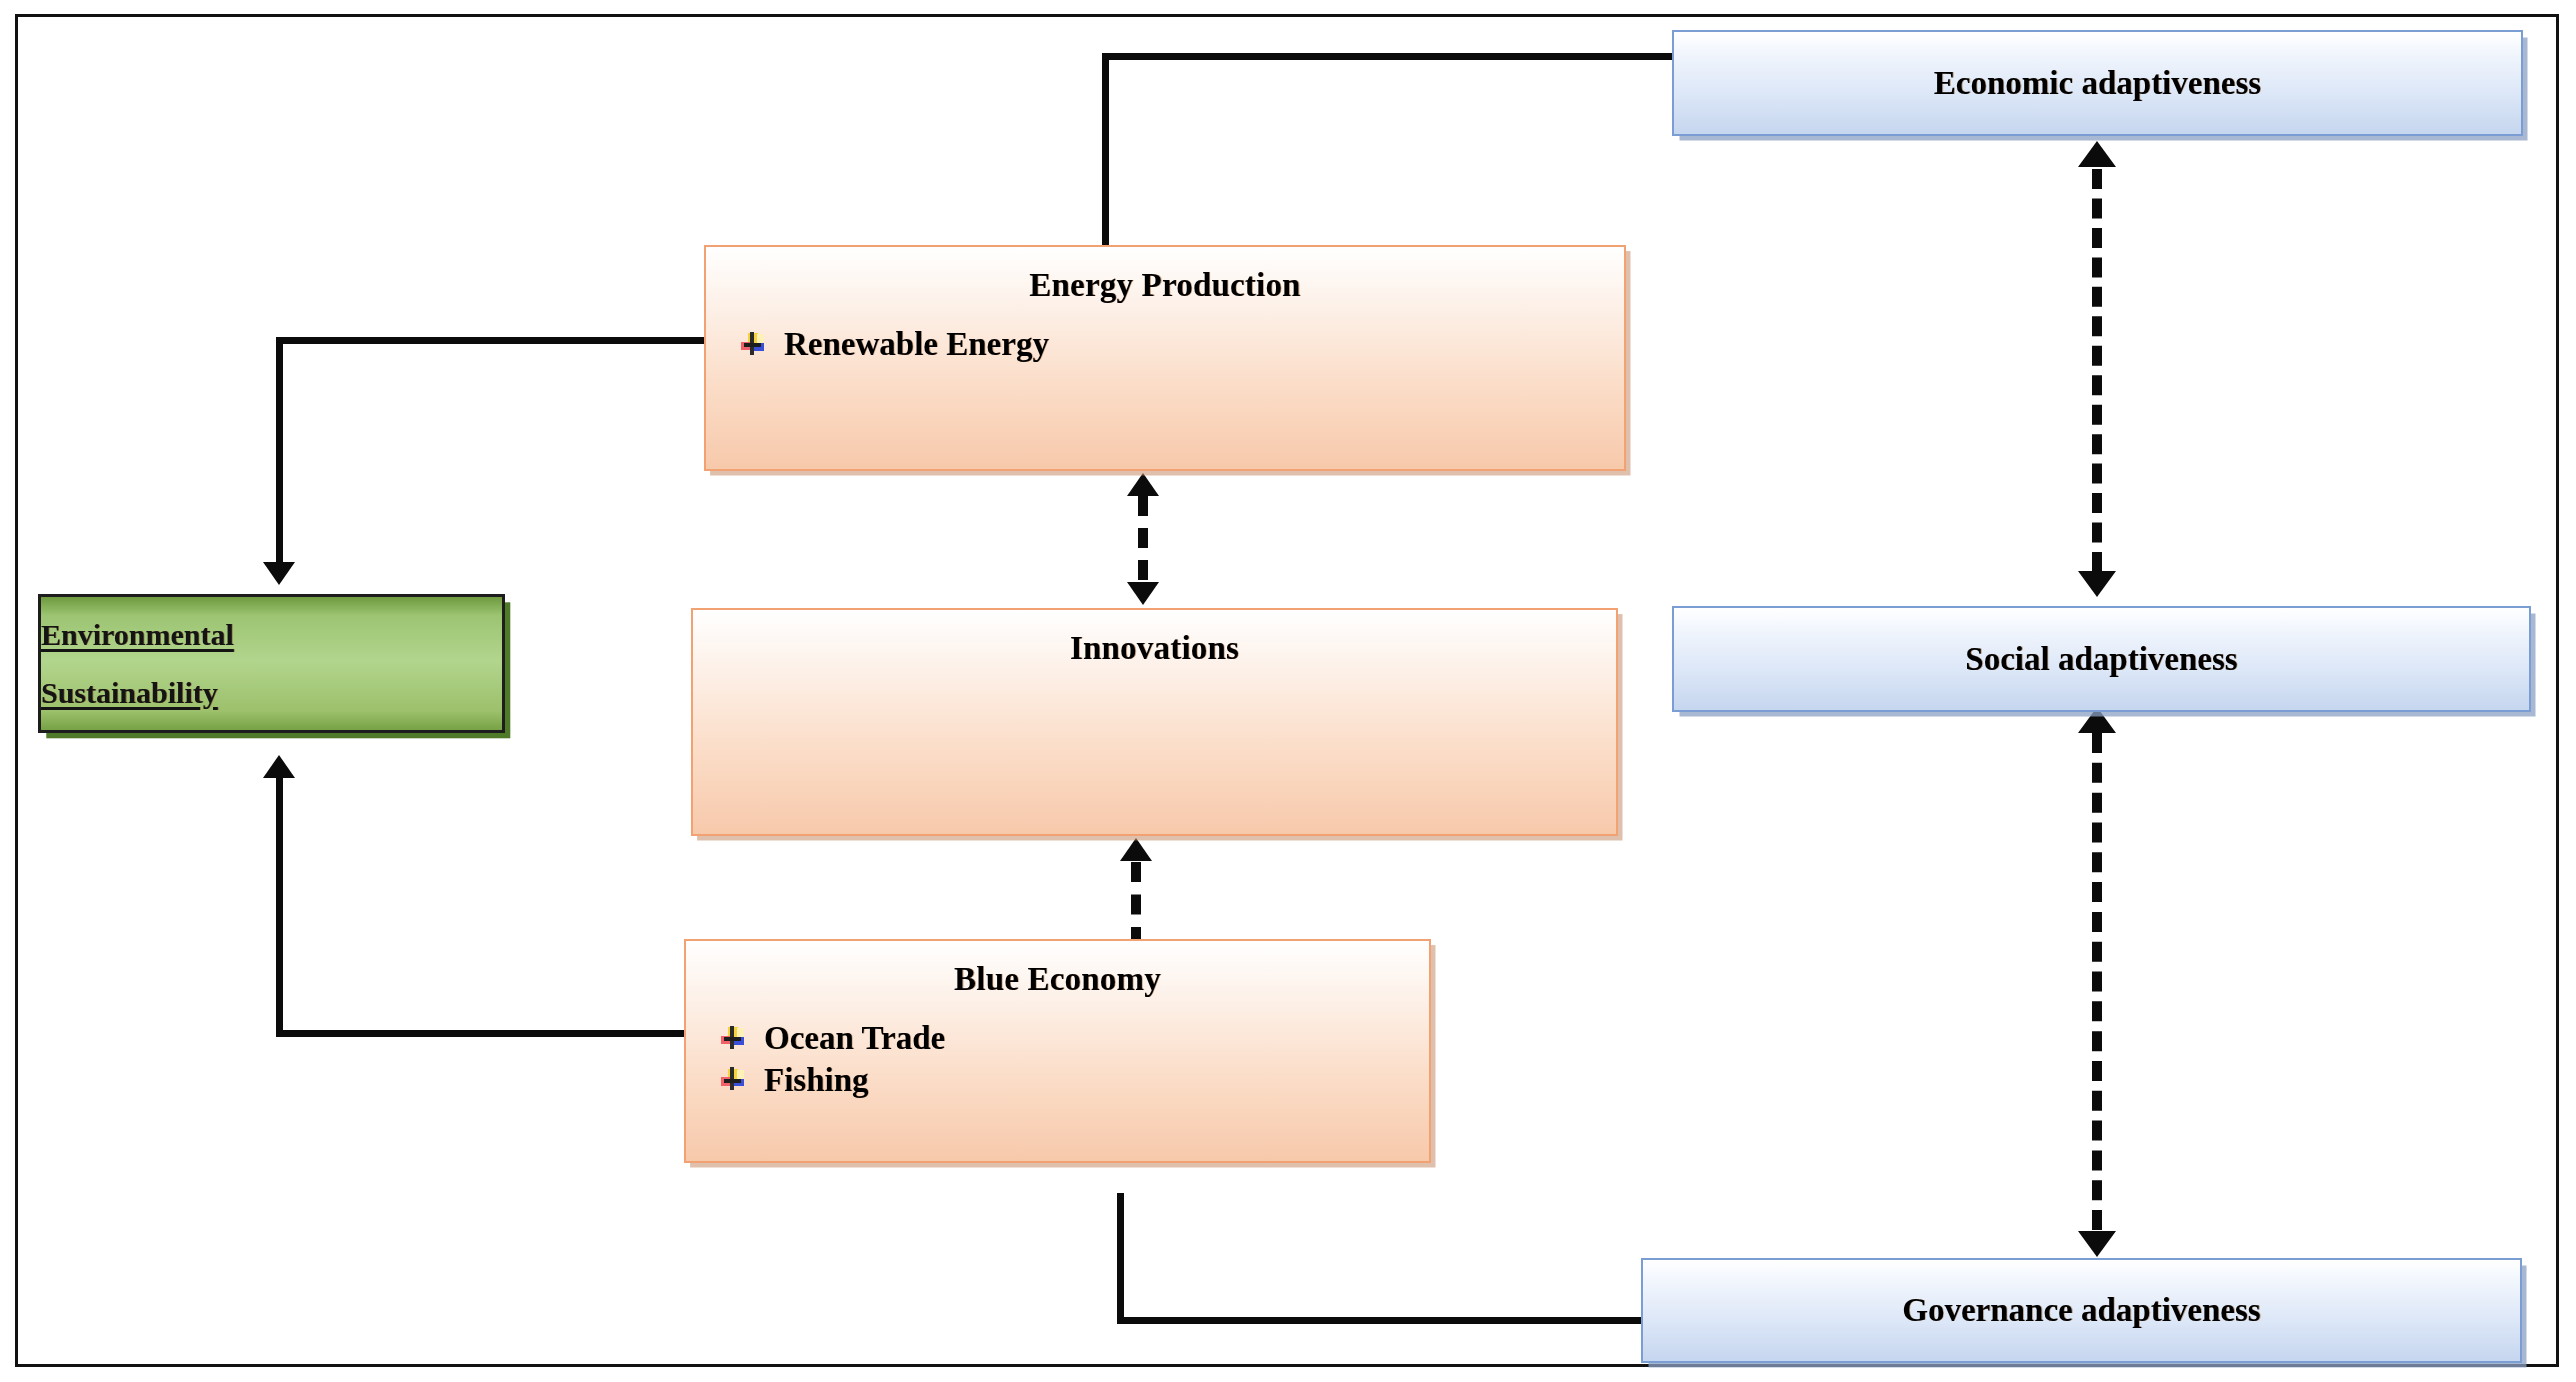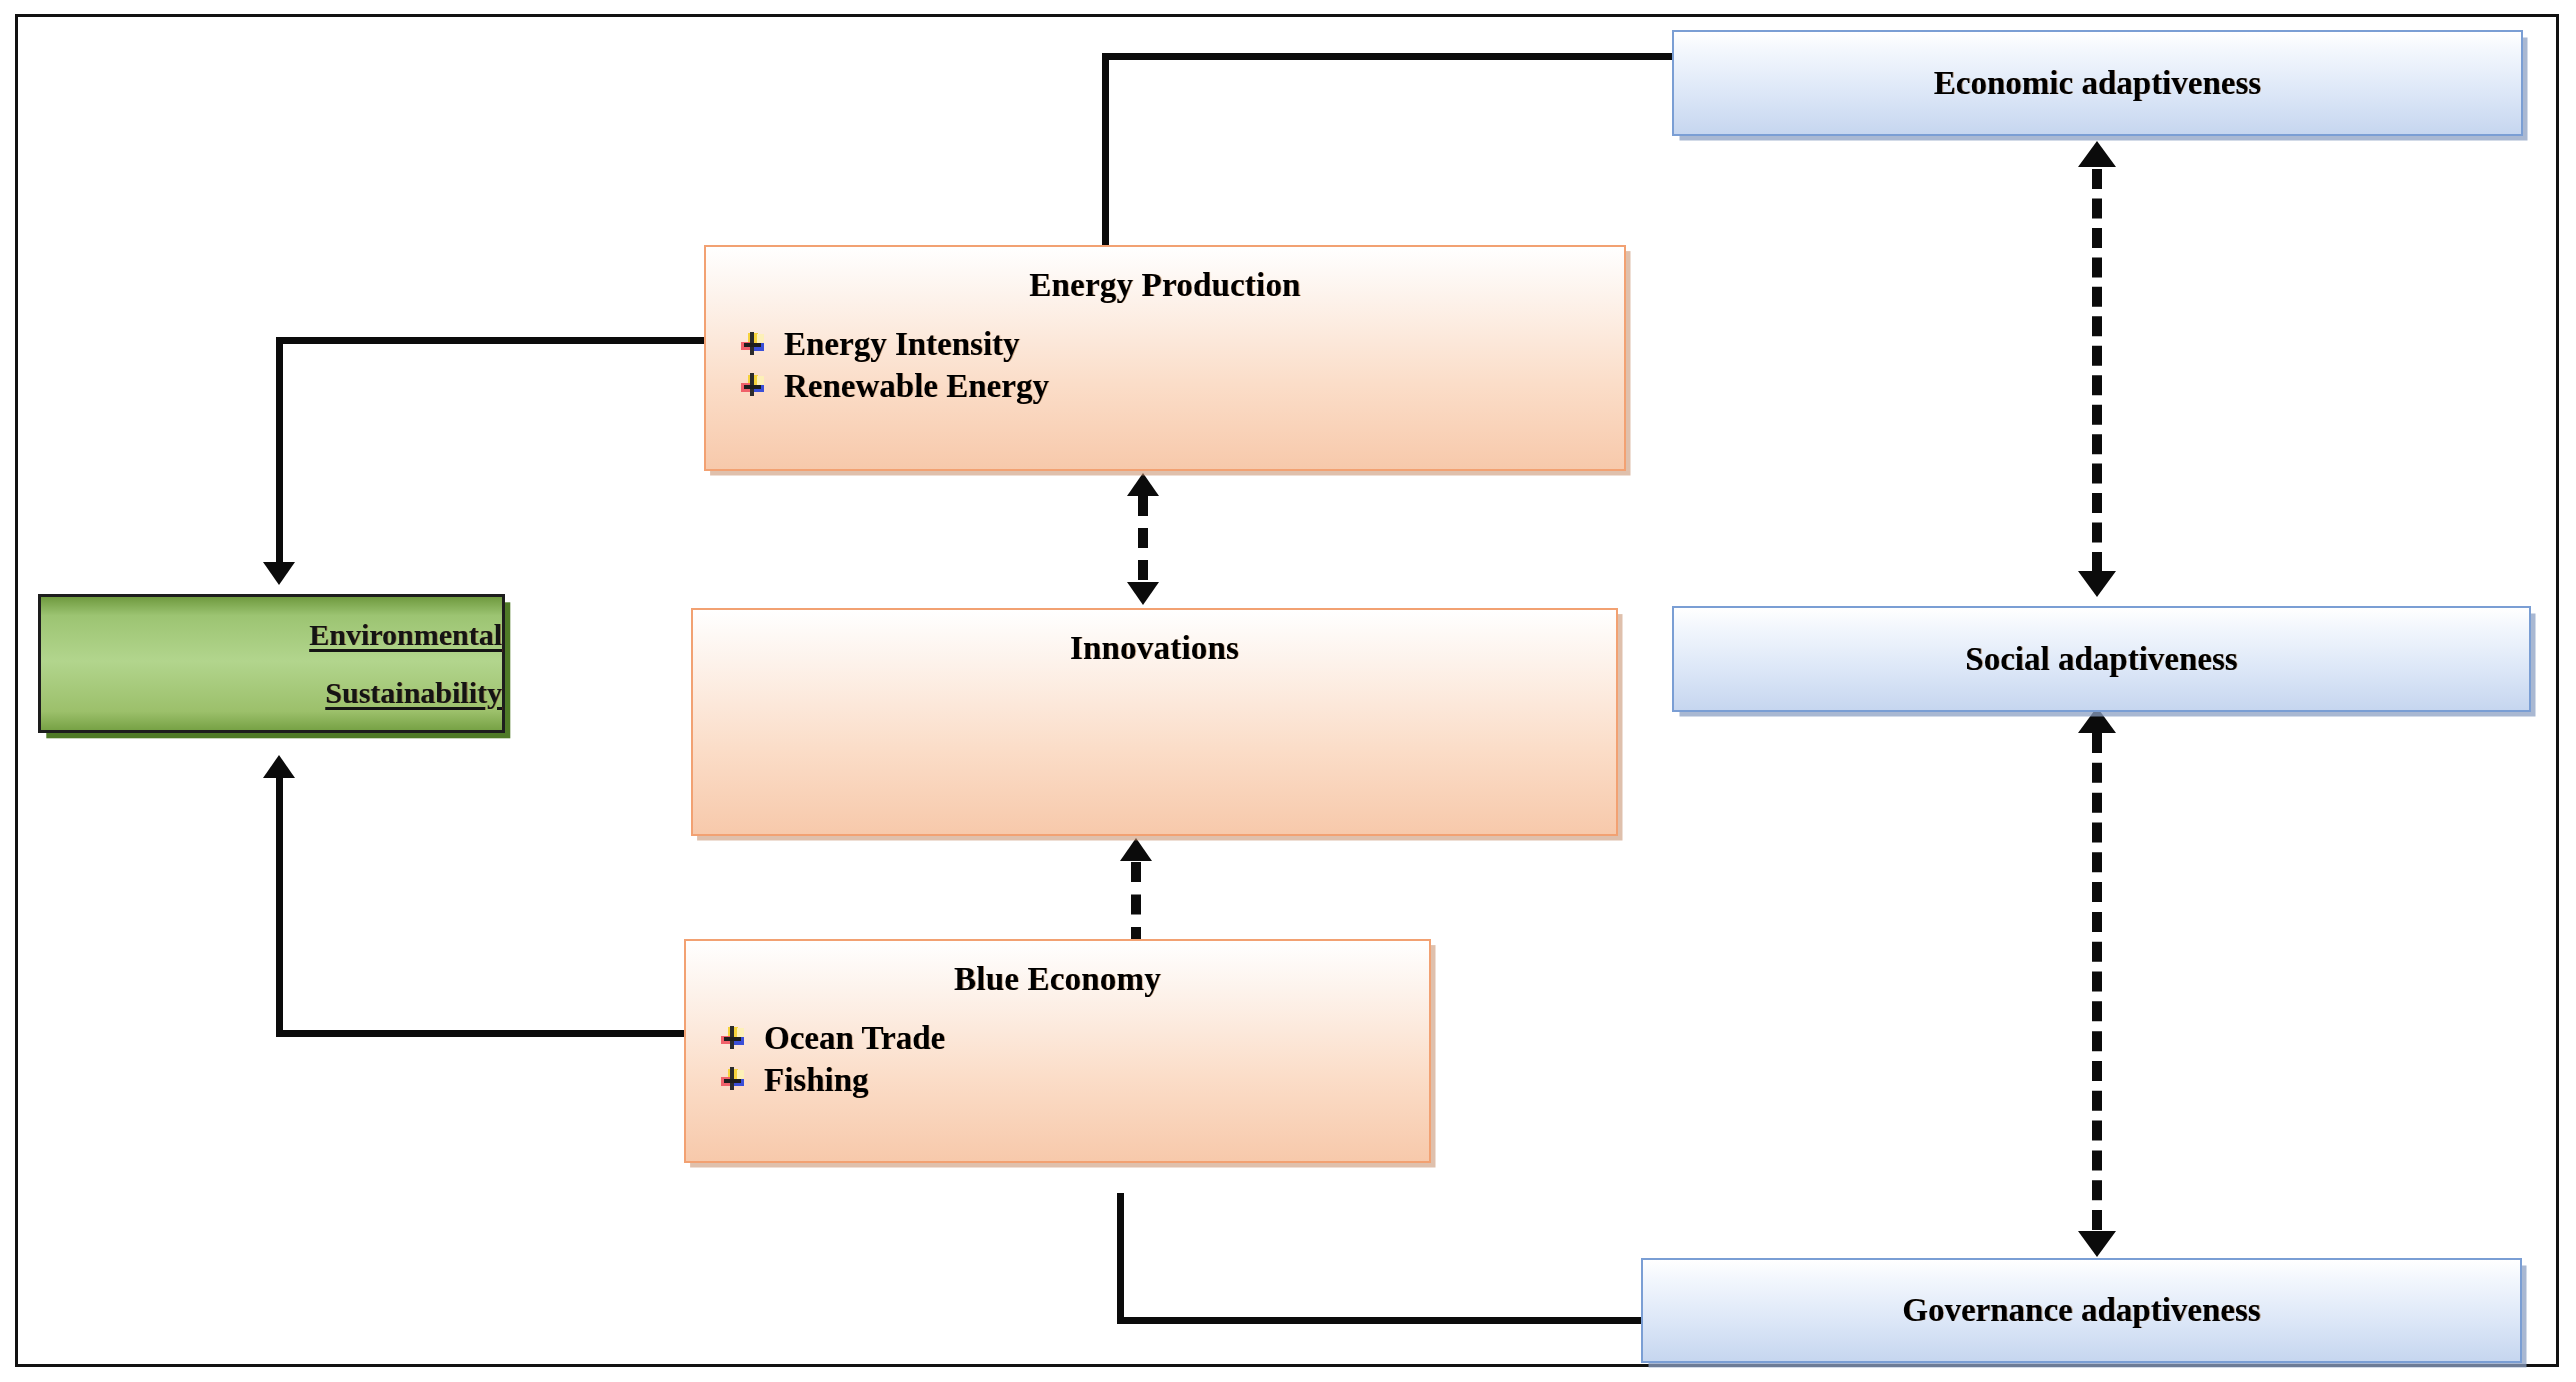--- a/index.html
+++ b/index.html
@@ -39,21 +39,21 @@
   .blist .label{
     font-size:33px;font-weight:bold;color:#000;white-space:nowrap;
     text-shadow:0.8px 0 0 rgba(150,90,40,.45);
   }
 
   
   .green{
     background:linear-gradient(to bottom,#6f9a3f 0%,#9cc472 14%,#b2d58d 48%,#9cc06b 86%,#77a245 100%);
     border:3px solid #1d1d1d;
     box-shadow:6.8px 6.8px 0 -1.5px #4f7a27;
-    display:flex;flex-direction:column;align-items:flex-end;justify-content:center;
+    display:flex;flex-direction:column;align-items:flex-start;justify-content:center;
   }
   .green .gline{
     font-size:30px;font-weight:bold;color:#141414;text-decoration:underline;
     text-underline-offset:3.8px;line-height:1.05;text-align:center;
     text-shadow:0.8px 0 0 rgba(120,40,20,.5);
   }
   .green .gline.second{margin-top:26px;}
 
   
   .blue{
@@ -137,31 +137,20 @@
     <ul class="blist">
       <li>
         <span class="bullet">
           <i class="q-yellow"></i>
             <i class="q-cream"></i>
             <i class="q-red"></i>
             <i class="q-blue"></i>
           <i class="stem"></i>
             <i class="cross"></i>
         </span>
-        <span class="label">Energy Intensity</span>
-      </li>
-      <li>
-        <span class="bullet">
-          <i class="q-yellow"></i>
-            <i class="q-cream"></i>
-            <i class="q-red"></i>
-            <i class="q-blue"></i>
-          <i class="stem"></i>
-            <i class="cross"></i>
-        </span>
         <span class="label">Renewable Energy</span>
       </li>
     </ul>
   </div>
 
   <div class="node orange" style="left:691px;top:608px;width:927px;height:228px;">
     <div class="title">Innovations</div>
   </div>
 
   <div class="node orange" style="left:684px;top:939px;width:747px;height:224px;">

